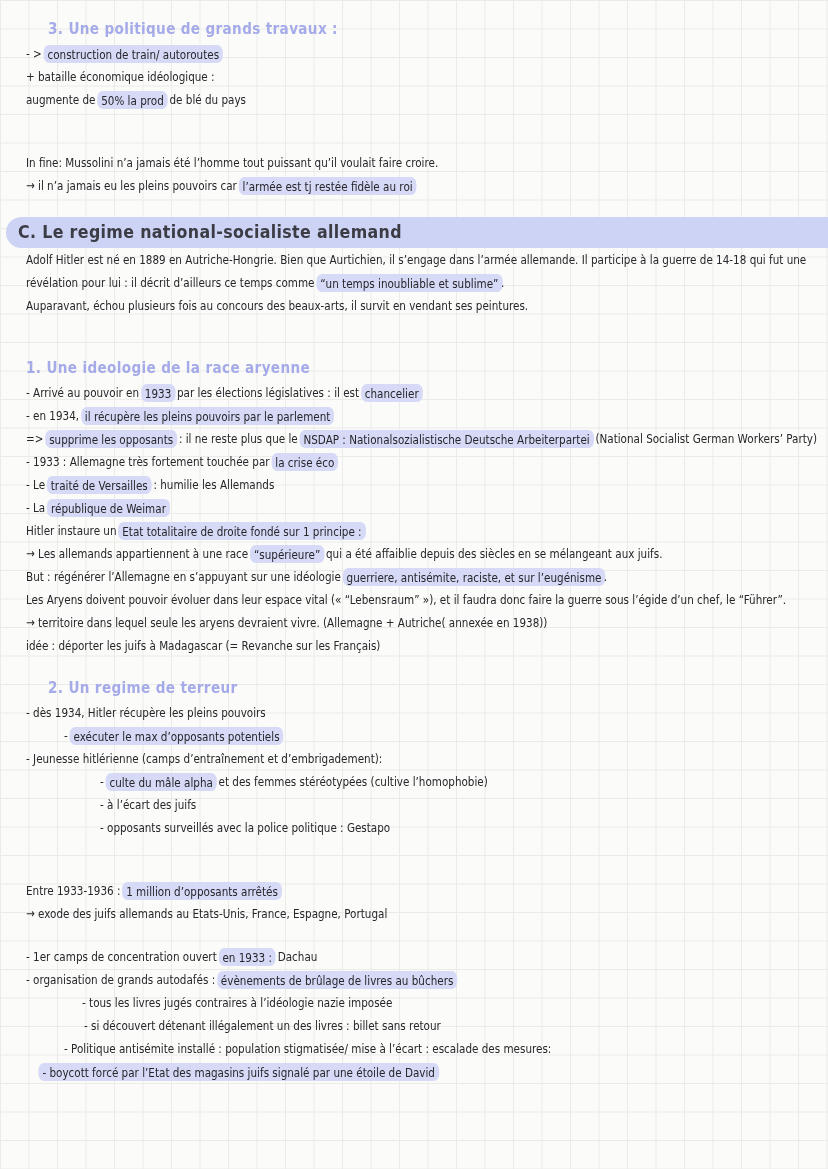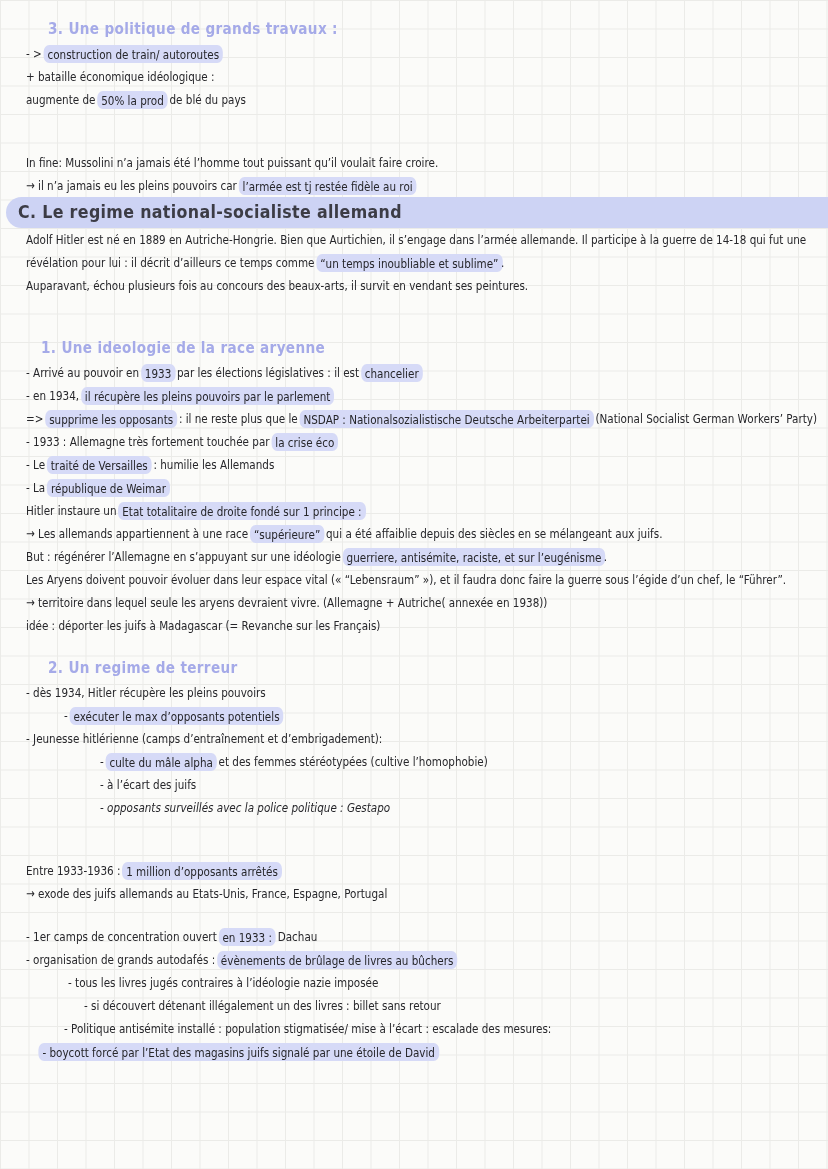--- a/index.html
+++ b/index.html
@@ -41,45 +41,45 @@
 </head>
 <body>
 
 <div class="page">
     <div class="line h-purple" style="padding-left: 48px;"><span class="line-inner"><span class="">3. Une politique de grands travaux :</span></span></div>
     <div class="line body"><span class="line-inner"><span class="">- &gt; </span><span class="hl">construction de train/ autoroutes</span></span></div>
     <div class="line body"><span class="line-inner"><span class="">+ bataille économique idéologique :</span></span></div>
     <div class="line body"><span class="line-inner"><span class="">augmente de </span><span class="hl">50% la prod</span><span class=""> de blé du pays</span></span></div>
     <div class="line body" style="margin-top: 40px;"><span class="line-inner"><span class="">In fine: Mussolini n’a jamais été l’homme tout puissant qu’il voulait faire croire.</span></span></div>
     <div class="line body"><span class="line-inner"><span class="">→ il n’a jamais eu les pleins pouvoirs car </span><span class="hl">l’armée est tj restée fidèle au roi</span></span></div>
-    <div class="line h-major" style=""><span class="line-inner"><span class="">C. Le regime national-socialiste allemand</span></span></div>
+    <div class="line h-major" style="margin-top: 20px;"><span class="line-inner"><span class="">C. Le regime national-socialiste allemand</span></span></div>
     <div class="line body"><span class="line-inner"><span class="">Adolf Hitler est né en 1889 en Autriche-Hongrie. Bien que Aurtichien, il s’engage dans l’armée allemande. Il participe à la guerre de 14-18 qui fut une</span></span></div>
     <div class="line body"><span class="line-inner"><span class="">révélation pour lui : il décrit d’ailleurs ce temps comme </span><span class="hl">“un temps inoubliable et sublime”</span><span class="">.</span></span></div>
     <div class="line body"><span class="line-inner"><span class="">Auparavant, échou plusieurs fois au concours des beaux-arts, il survit en vendant ses peintures.</span></span></div>
-    <div class="line h-purple" style="margin-top: 40px; margin-left: 15px;"><span class="line-inner"><span class="">1. Une ideologie de la race aryenne</span></span></div>
+    <div class="line h-purple" style="margin-top: 40px;"><span class="line-inner"><span class="">1. Une ideologie de la race aryenne</span></span></div>
     <div class="line body"><span class="line-inner"><span class="">- Arrivé au pouvoir en </span><span class="hl">1933</span><span class=""> par les élections législatives : il est </span><span class="hl">chancelier</span></span></div>
     <div class="line body"><span class="line-inner"><span class="">- en 1934, </span><span class="hl">il récupère les pleins pouvoirs par le parlement</span></span></div>
     <div class="line body"><span class="line-inner"><span class="">=&gt; </span><span class="hl">supprime les opposants</span><span class=""> : il ne reste plus que le </span><span class="hl">NSDAP : Nationalsozialistische Deutsche Arbeiterpartei</span><span class=""> (National Socialist German Workers’ Party)</span></span></div>
     <div class="line body"><span class="line-inner"><span class="">- 1933 : Allemagne très fortement touchée par </span><span class="hl">la crise éco</span></span></div>
     <div class="line body"><span class="line-inner"><span class="">- Le </span><span class="hl">traité de Versailles</span><span class=""> : humilie les Allemands</span></span></div>
     <div class="line body"><span class="line-inner"><span class="">- La </span><span class="hl">république de Weimar</span></span></div>
     <div class="line body"><span class="line-inner"><span class="">Hitler instaure un </span><span class="hl">Etat totalitaire de droite fondé sur 1 principe :</span></span></div>
     <div class="line body"><span class="line-inner"><span class="">→ Les allemands appartiennent à une race </span><span class="hl">“supérieure”</span><span class=""> qui a été affaiblie depuis des siècles en se mélangeant aux juifs.</span></span></div>
     <div class="line body"><span class="line-inner"><span class="">But : régénérer l’Allemagne en s’appuyant sur une idéologie </span><span class="hl">guerriere, antisémite, raciste, et sur l’eugénisme</span><span class="">.</span></span></div>
     <div class="line body"><span class="line-inner"><span class="">Les Aryens doivent pouvoir évoluer dans leur espace vital (« “Lebensraum” »), et il faudra donc faire la guerre sous l’égide d’un chef, le “Führer”.</span></span></div>
     <div class="line body"><span class="line-inner"><span class="">→ territoire dans lequel seule les aryens devraient vivre. (Allemagne + Autriche( annexée en 1938))</span></span></div>
     <div class="line body"><span class="line-inner"><span class="">idée : déporter les juifs à Madagascar (= Revanche sur les Français)</span></span></div>
     <div class="line h-purple" style="margin-top: 20px; padding-left: 48px;"><span class="line-inner"><span class="">2. Un regime de terreur</span></span></div>
     <div class="line body"><span class="line-inner"><span class="">- dès 1934, Hitler récupère les pleins pouvoirs</span></span></div>
     <div class="line body" style="padding-left: 64px;"><span class="line-inner"><span class="">- </span><span class="hl">exécuter le max d’opposants potentiels</span></span></div>
     <div class="line body" style=""><span class="line-inner"><span class="">- Jeunesse hitlérienne (camps d’entraînement et d’embrigadement):</span></span></div>
     <div class="line body" style="padding-left: 100px;"><span class="line-inner"><span class="">- </span><span class="hl">culte du mâle alpha</span><span class=""> et des femmes stéréotypées (cultive l’homophobie)</span></span></div>
     <div class="line body" style="padding-left: 100px;"><span class="line-inner"><span class="">- à l’écart des juifs</span></span></div>
-    <div class="line body" style="padding-left: 100px; font-style: italic;"><span class="line-inner"><span class="">- opposants surveillés avec la police politique : Gestapo</span></span></div>
+    <div class="line body" style="padding-left: 100px;"><span class="line-inner"><span class="">- opposants surveillés avec la police politique : Gestapo</span></span></div>
     <div class="line body" style="margin-top: 40px;"><span class="line-inner"><span class="">Entre 1933-1936 : </span><span class="hl">1 million d’opposants arrêtés</span></span></div>
     <div class="line body"><span class="line-inner"><span class="">→ exode des juifs allemands au Etats-Unis, France, Espagne, Portugal</span></span></div>
     <div class="line body" style="margin-top: 20px;"><span class="line-inner"><span class="">- 1er camps de concentration ouvert </span><span class="hl">en 1933 :</span><span class=""> Dachau</span></span></div>
     <div class="line body"><span class="line-inner"><span class="">- organisation de grands autodafés : </span><span class="hl">évènements de brûlage de livres au bûchers</span></span></div>
-    <div class="line body" style="padding-left: 68px;"><span class="line-inner"><span class="">- tous les livres jugés contraires à l’idéologie nazie imposée</span></span></div>
+    <div class="line body" style="padding-left: 68px; margin-left: 14px;"><span class="line-inner"><span class="">- tous les livres jugés contraires à l’idéologie nazie imposée</span></span></div>
     <div class="line body" style="padding-left: 84px;"><span class="line-inner"><span class="">- si découvert détenant illégalement un des livres : billet sans retour</span></span></div>
     <div class="line body" style="padding-left: 64px;"><span class="line-inner"><span class="">- Politique antisémite installé : population stigmatisée/ mise à l’écart : escalade des mesures:</span></span></div>
     <div class="line body" style="padding-left: 40px;"><span class="line-inner"><span class="hl">- boycott forcé par l’Etat des magasins juifs signalé par une étoile de David</span></span></div>
   </div>
 
 </body></html>

